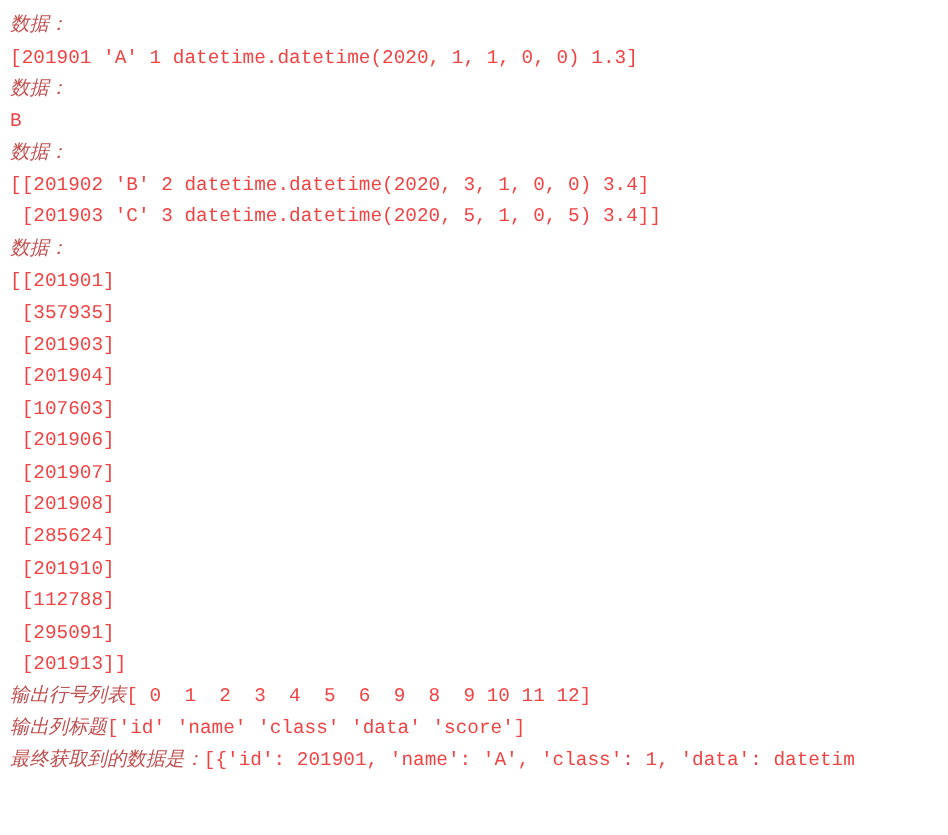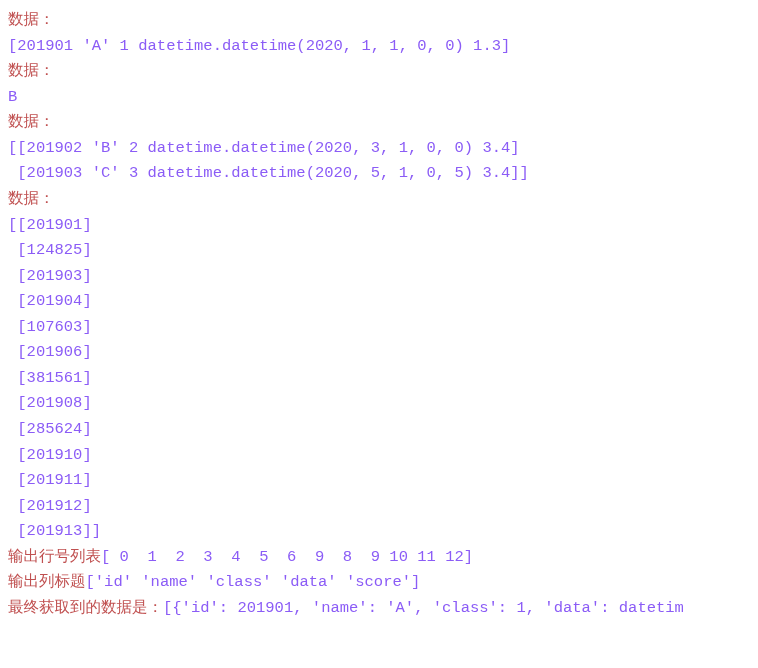--- a/index.html
+++ b/index.html
@@ -8,44 +8,45 @@
       background: #ffffff;
       font-family: "Consolas", "Courier New", monospace;
       font-size: 15.5px;
       line-height: 1.65;
       color: #333;
       white-space: pre;
       overflow: hidden;
     }
     .label {
       color: #c05050;
+      font-style: italic;
     }
     .text {
-      color: #8b5cf6;
+      color: #ef4444;
     }
   </style>
 </head>
 <body><span class="label">数据：</span>
 <span class="text">[201901 'A' 1 datetime.datetime(2020, 1, 1, 0, 0) 1.3]</span>
 <span class="label">数据：</span>
 <span class="text">B</span>
 <span class="label">数据：</span>
 <span class="text">[[201902 'B' 2 datetime.datetime(2020, 3, 1, 0, 0) 3.4]</span>
 <span class="text"> [201903 'C' 3 datetime.datetime(2020, 5, 1, 0, 5) 3.4]]</span>
 <span class="label">数据：</span>
 <span class="text">[[201901]</span>
-<span class="text"> [124825]</span>
+<span class="text"> [357935]</span>
 <span class="text"> [201903]</span>
 <span class="text"> [201904]</span>
 <span class="text"> [107603]</span>
 <span class="text"> [201906]</span>
-<span class="text"> [381561]</span>
+<span class="text"> [201907]</span>
 <span class="text"> [201908]</span>
 <span class="text"> [285624]</span>
 <span class="text"> [201910]</span>
-<span class="text"> [201911]</span>
-<span class="text"> [201912]</span>
+<span class="text"> [112788]</span>
+<span class="text"> [295091]</span>
 <span class="text"> [201913]]</span>
 <span class="label">输出行号列表</span><span class="text">[ 0  1  2  3  4  5  6  9  8  9 10 11 12]</span>
 <span class="label">输出列标题</span><span class="text">['id' 'name' 'class' 'data' 'score']</span>
 <span class="label">最终获取到的数据是：</span><span class="text">[{'id': 201901, 'name': 'A', 'class': 1, 'data': datetim</span>
 
 
 
 </body></html>

